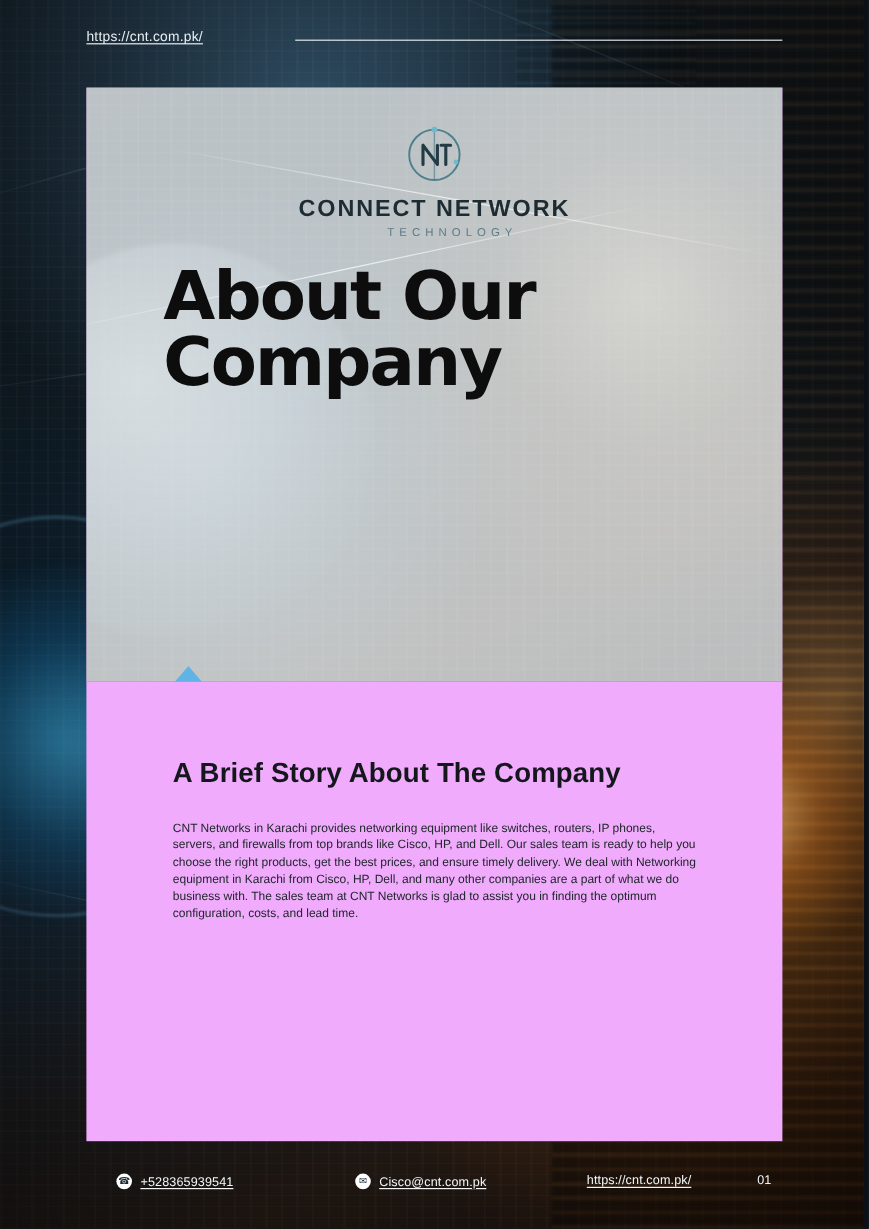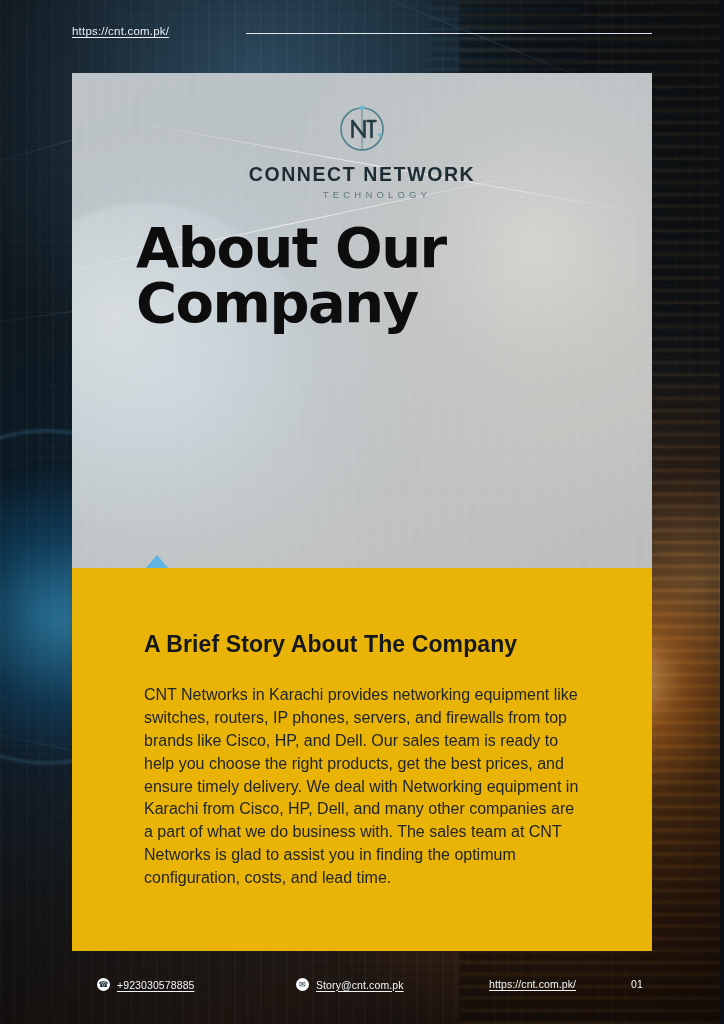--- a/index.html
+++ b/index.html
@@ -116,21 +116,21 @@
     width: 406px; height: 1px;
     background: #e8eef3;
     opacity: 0.95;
   }
 
   
   .card {
     position: absolute;
     left: 72px; top: 73px;
     width: 580px; height: 878px;
-    background: #eab308;
+    background: #f0abfc;
     overflow: hidden;
   }
 
   
   .hero {
     position: relative;
     width: 580px;
     height: 495px;
     overflow: hidden;
     background: #cfd6da;
@@ -226,21 +226,21 @@
     padding: 63px 72px 0 72px;
   }
   .body-heading {
     font-size: 23px;
     font-weight: 700;
     color: #14181c;
     letter-spacing: 0.1px;
     margin: 0 0 26px 0;
   }
   .body-copy {
-    font-size: 16px;
+    font-size: 10px;
     line-height: 1.43;
     color: #20262b;
     margin: 0;
     max-width: 446px;
   }
 
   
   .footer {
     position: absolute;
     left: 0; top: 968px;
@@ -324,25 +324,25 @@
 
     <div class="body-wrap">
       <h2 class="body-heading">A Brief Story About The Company</h2>
       <p class="body-copy">CNT Networks in Karachi provides networking equipment like switches, routers, IP phones, servers, and firewalls from top brands like Cisco, HP, and Dell. Our sales team is ready to help you choose the right products, get the best prices, and ensure timely delivery. We deal with Networking equipment in Karachi from Cisco, HP, Dell, and many other companies are a part of what we do business with. The sales team at CNT Networks is glad to assist you in finding the optimum configuration, costs, and lead time.</p>
     </div>
   </div>
 
   <div class="footer">
     <div class="f-item f-phone">
       <span class="f-ico">☎</span>
-      <span class="f-text">+923030578885</span>
+      <span class="f-text">+528365939541</span>
     </div>
     <div class="f-item f-mail">
       <span class="f-ico">✉</span>
-      <span class="f-text">Story@cnt.com.pk</span>
+      <span class="f-text">Cisco@cnt.com.pk</span>
     </div>
     <div class="f-item f-web">
       <span class="f-text">https://cnt.com.pk/</span>
     </div>
     <div class="f-item f-page">
       <span>01</span>
     </div>
   </div>
 
 </div>

